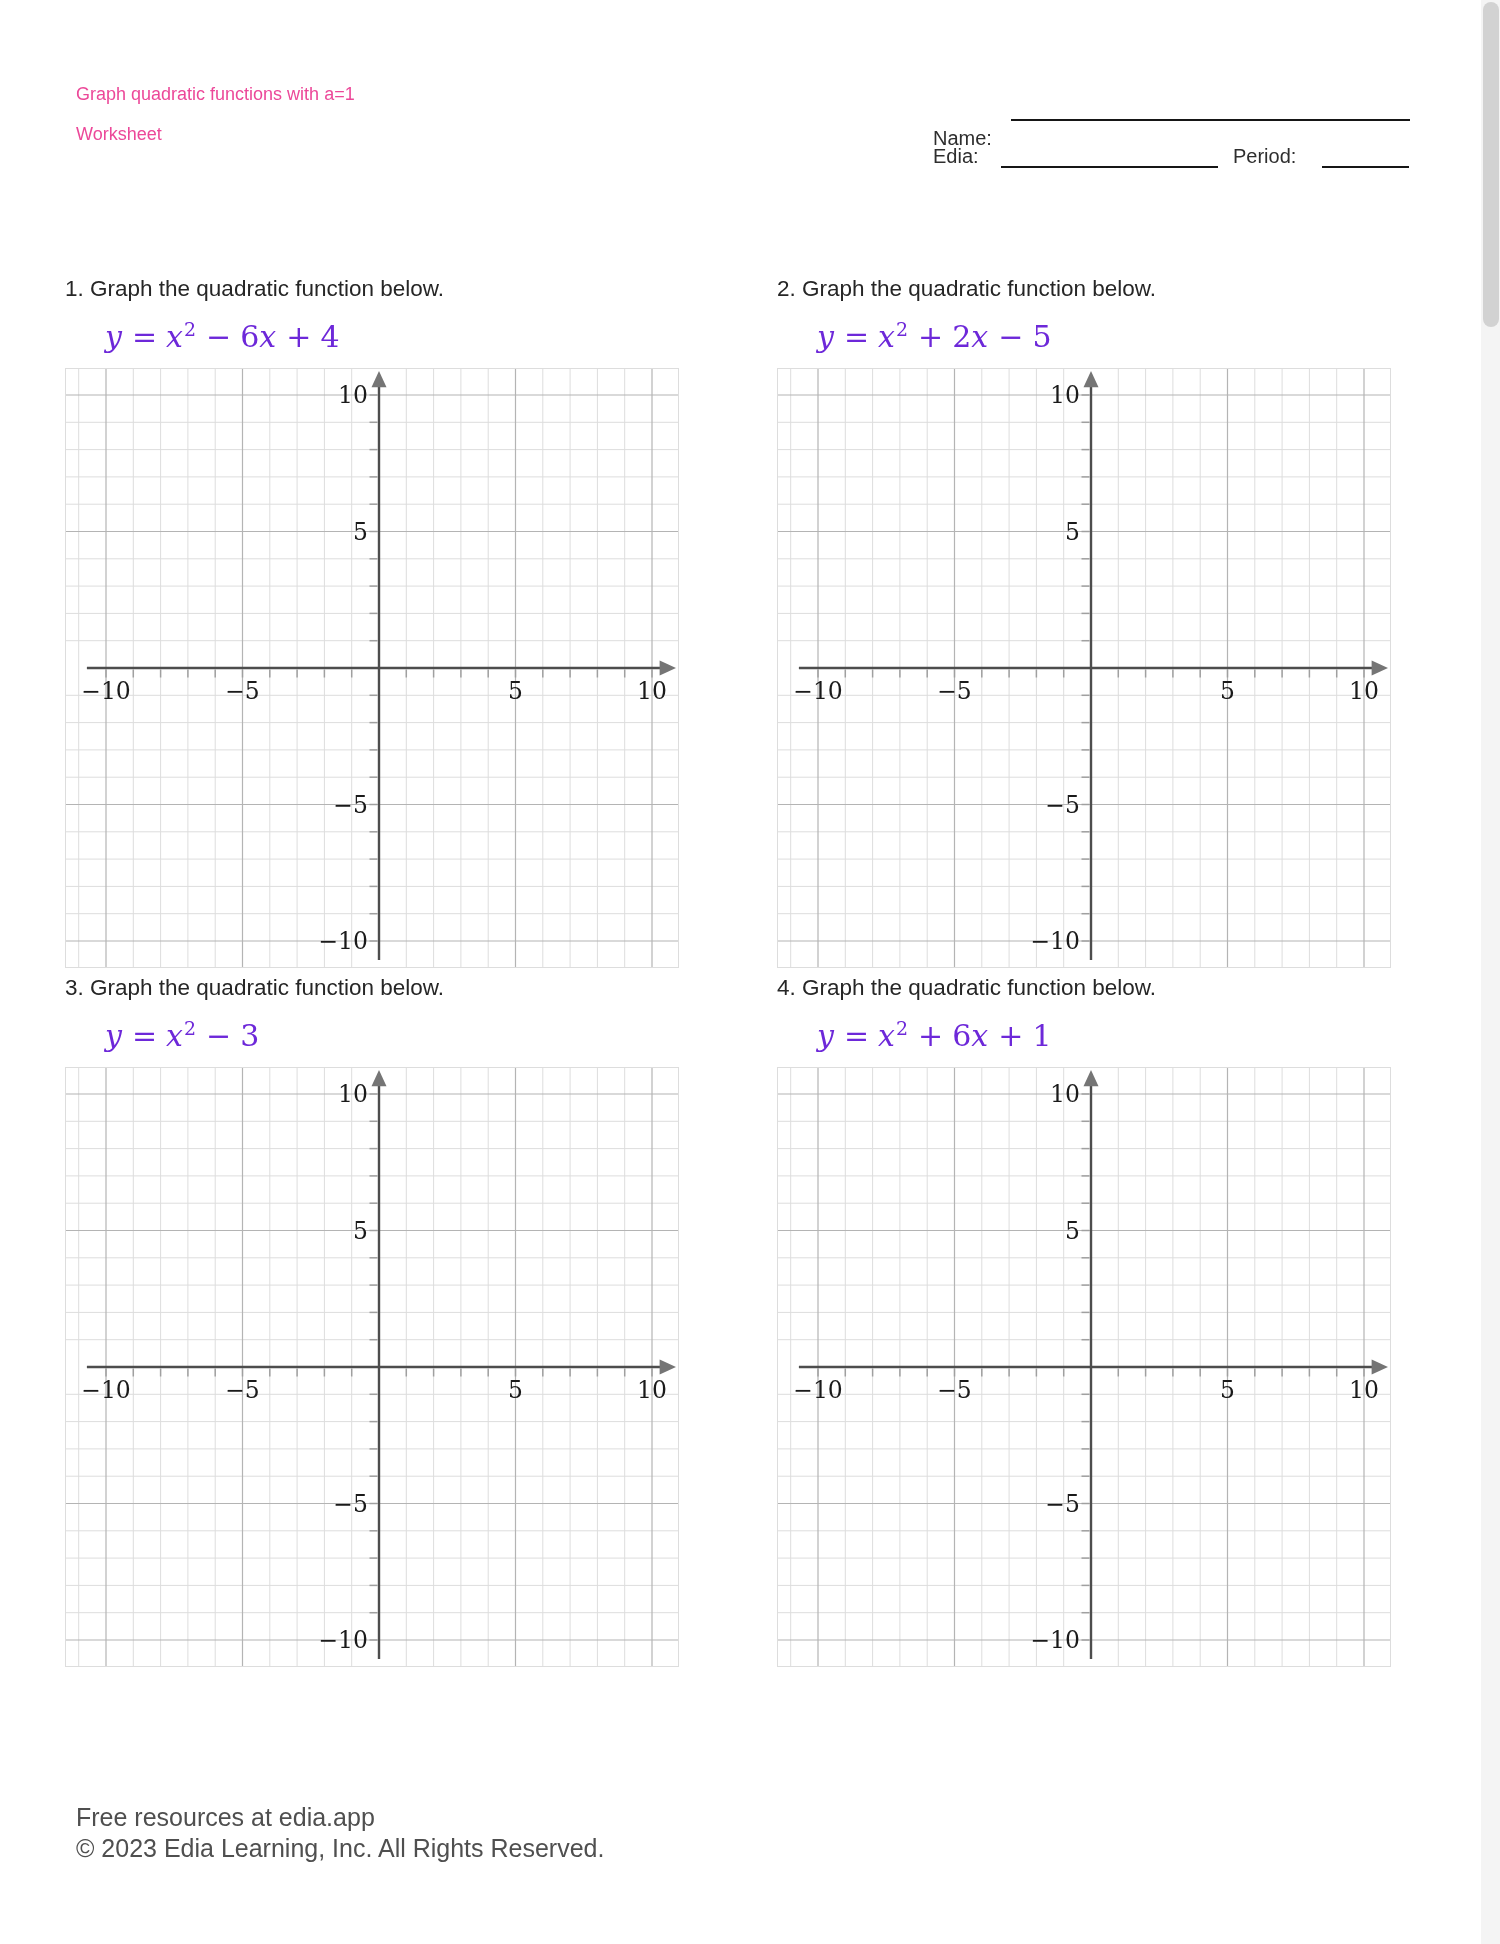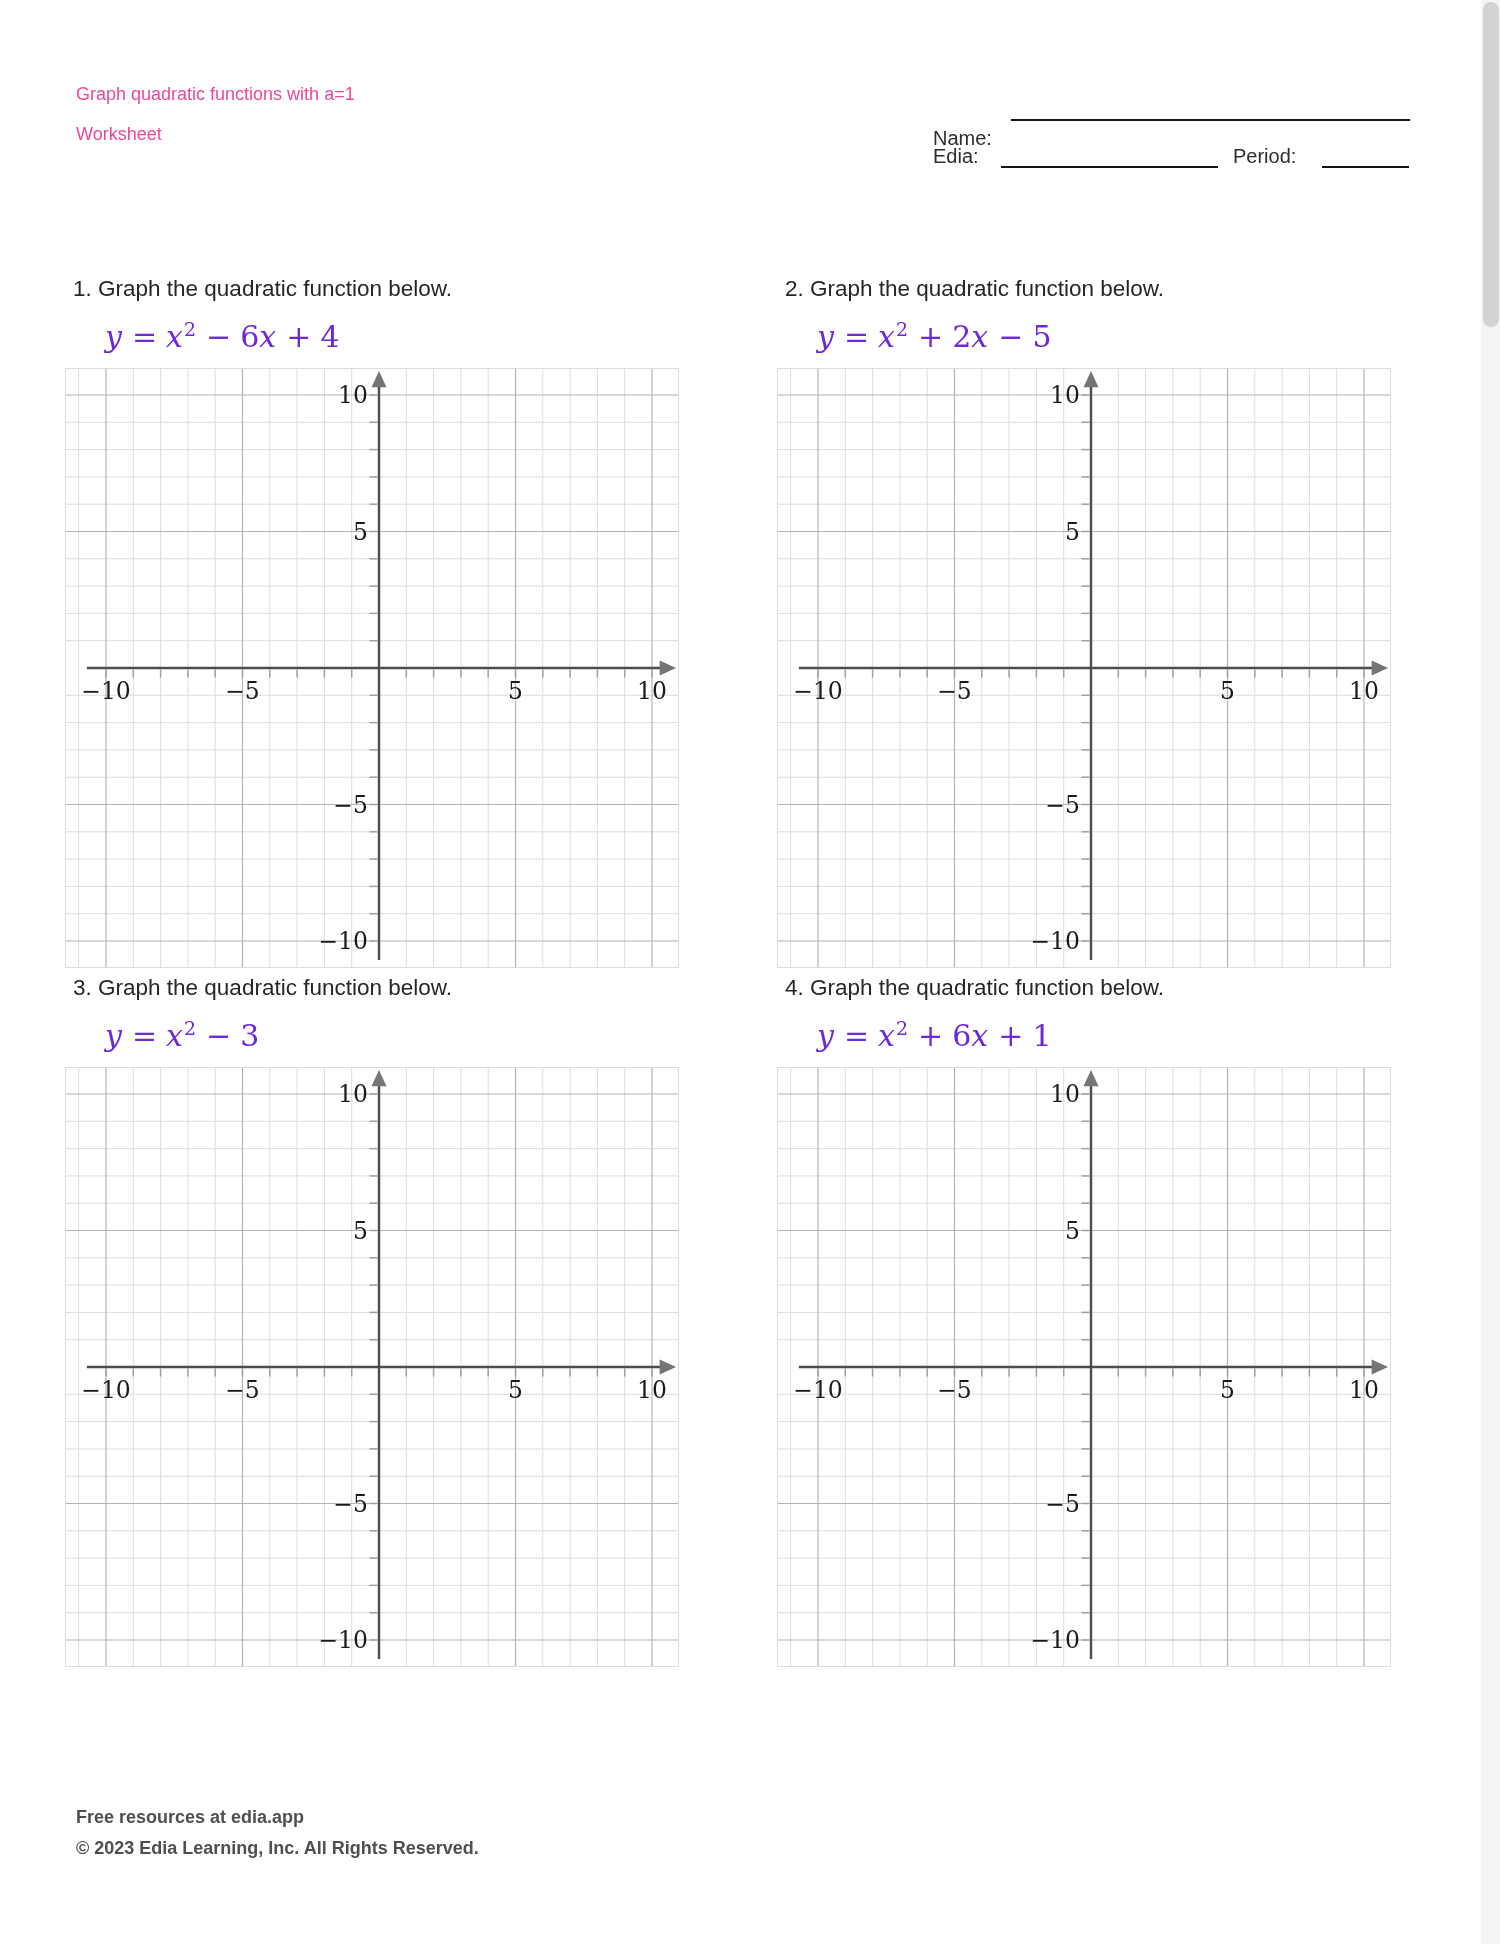--- a/index.html
+++ b/index.html
@@ -9,34 +9,34 @@
   }
   .abs{position:absolute;}
 
   
   .title-line{font-size:18px;font-weight:400;color:#ec4899;white-space:nowrap;}
   .field-label{font-size:20px;color:#2e2e2e;white-space:nowrap;}
   .blank-line{border-top:2px solid #161616;height:0;}
 
   
   .problem{width:614px;height:700px;}
-  .prompt{position:absolute;left:8px;top:0;font-size:22.5px;color:#262626;white-space:nowrap;text-align:center;}
+  .prompt{position:absolute;left:0;top:0;font-size:22.5px;color:#262626;white-space:nowrap;text-align:center;}
   .equation{
     position:absolute;left:40px;top:42px;
     font-family:"DejaVu Serif","Liberation Serif",serif;
     font-size:30px;color:#6d28d9;white-space:nowrap;
   }
   .tok{display:inline-block;}
   .tok-var{font-style:italic;padding-right:1px;}
   .tok-op{margin:0 9px;}
   .tok-sup{font-size:19px;vertical-align:11px;margin-right:1px;}
   .grid-svg{position:absolute;left:0;top:92px;}
 
   
-  .footer{font-size:18px;color:#4f4f4f;line-height:31px;white-space:nowrap;font-weight:bold;}
+  .footer{font-size:25px;color:#4f4f4f;line-height:31px;white-space:nowrap;}
 
   
   .scroll-track{left:1481px;top:0;width:19px;height:1944px;background:#f4f4f4;}
   .scroll-thumb{left:1483px;top:2px;width:16px;height:325px;background:#d2d2d2;border-radius:8px;}
 </style>
 </head>
 <body>
 
 <div class="abs title-line" style="left:76px;top:84px;">Graph quadratic functions with a=1</div>
 <div class="abs title-line" style="left:76px;top:124px;">Worksheet</div>

